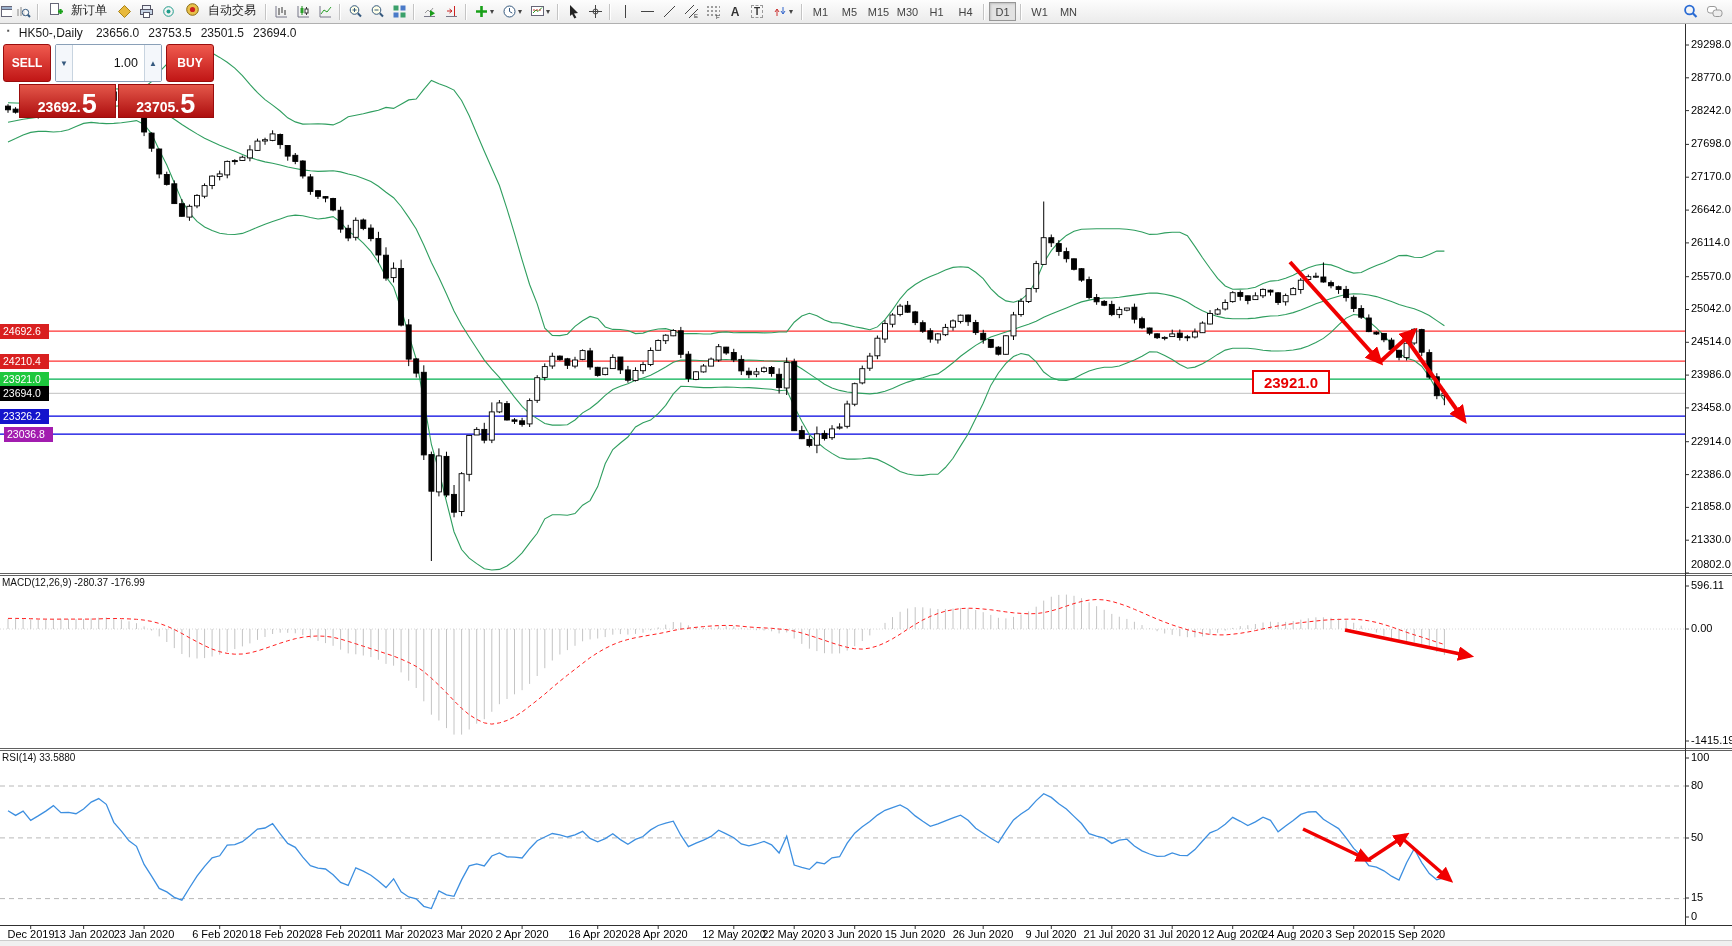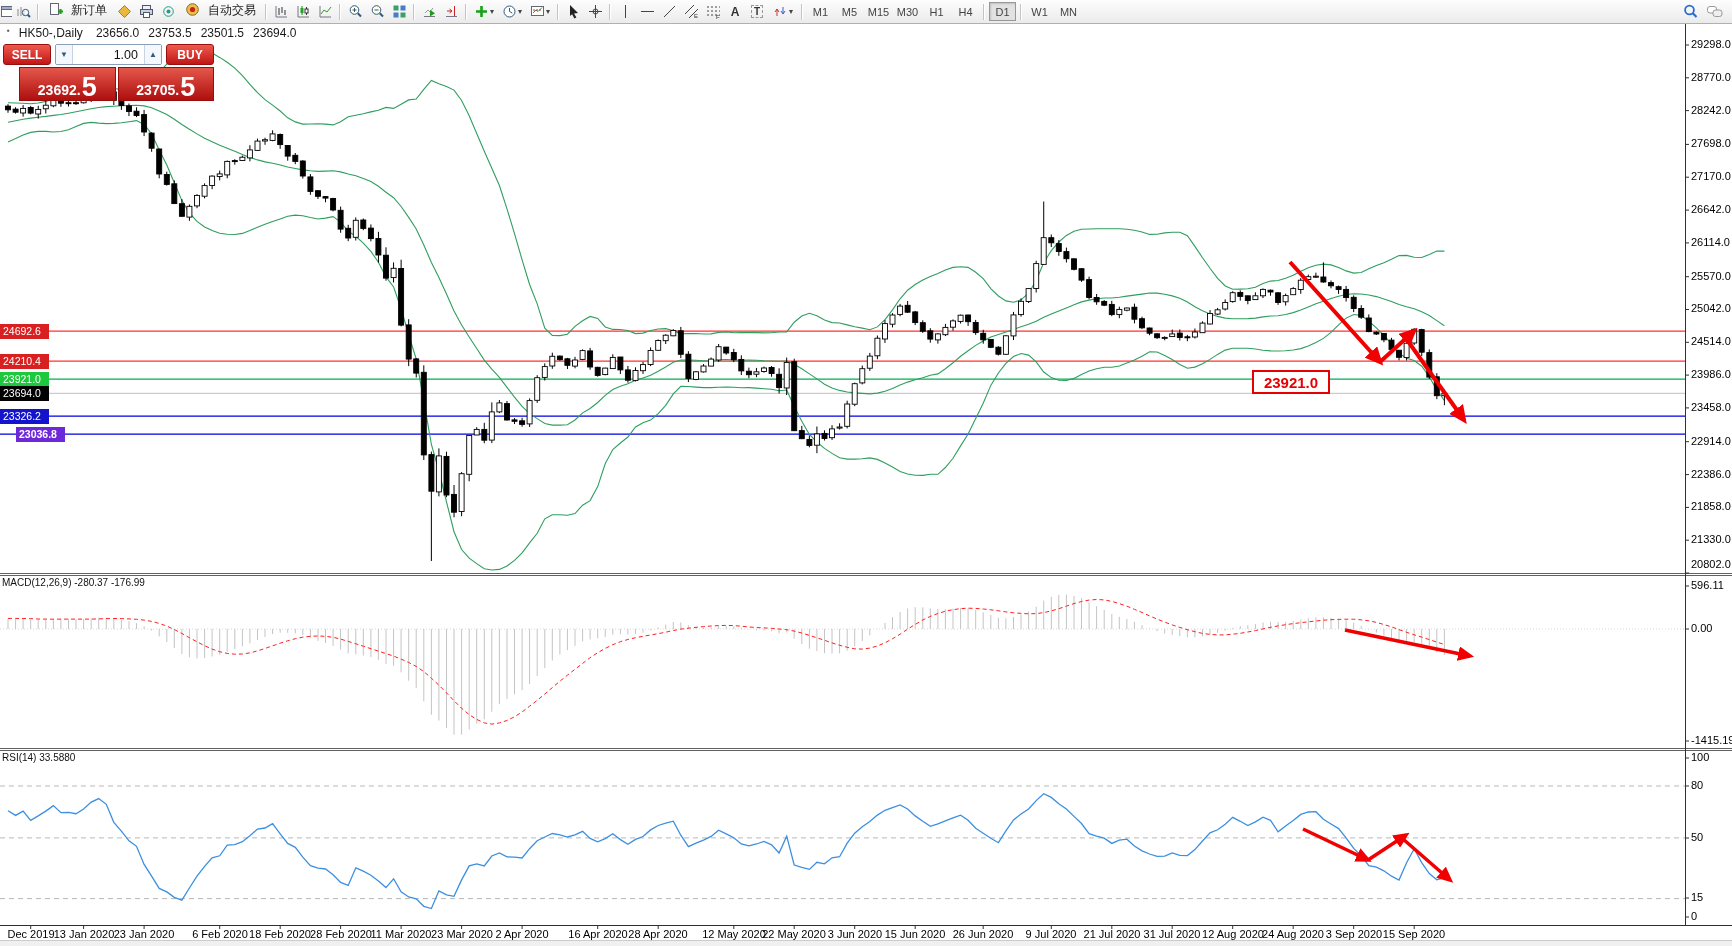--- a/index.html
+++ b/index.html
@@ -27,21 +27,21 @@
 .badge{position:absolute;left:1686px;width:46px;height:15px;line-height:15px;padding-left:3px;
   font-size:10.5px;color:#fff;white-space:nowrap;}
 .datelbl{position:absolute;top:928px;font-size:11px;color:#000;white-space:nowrap;transform:translateX(-50%);}
 #bottom-bar{position:absolute;left:0;top:940px;width:1732px;height:6px;background:#f0f0f0;border-top:1px solid #cccccc;z-index:3;}
 .panelabel{position:absolute;left:2px;font-size:10px;color:#111;z-index:4;}
 #note-box{position:absolute;left:1252px;top:370px;width:74px;height:20px;z-index:4;
   border:2px solid #e80000;background:#fff;color:#e80000;font-size:15px;font-weight:600;
   display:flex;align-items:center;justify-content:center;}
 
 #oneclick{position:absolute;left:3px;top:44px;width:211px;z-index:5;}
-.ocrow1{display:flex;height:21px;gap:4px;}
+.ocrow1{display:flex;height:38px;gap:4px;}
 .btn-trade{flex:0 0 46px;background:linear-gradient(#ef5a4e,#c11616);color:#fff;font-size:12px;font-weight:bold;
   display:flex;align-items:center;justify-content:center;border:1px solid #9a0d0d;border-radius:3px;}
 .vol{flex:1;display:flex;background:#fff;border:1px solid #8aa0b8;border-radius:2px;align-items:stretch;}
 .sp{width:16px;display:flex;align-items:center;justify-content:center;color:#35597e;font-size:8px;background:#f4f7fb;}
 .sp.dn{border-right:1px solid #c8d4e0;} .sp.up{border-left:1px solid #c8d4e0;}
 .volval{flex:1;display:flex;align-items:center;justify-content:flex-end;padding-right:6px;font-size:12.5px;color:#111;}
 .ocrow2{display:flex;gap:2px;margin-top:2px;height:34px;padding-left:16px;}
 .pquote{flex:1;background:linear-gradient(#e4574a,#ae0f0f);border:1px solid #9a0d0d;color:#fff;
   display:flex;align-items:flex-end;justify-content:center;padding-bottom:1px;}
 .pmain{font-size:14px;font-weight:bold;line-height:18px;}
@@ -996,21 +996,21 @@
       <div class="lbl" style="left: 1691px; top: 751px;">100</div>
       <div class="lbl" style="left: 1691px; top: 779px;">80</div>
       <div class="lbl" style="left: 1691px; top: 831px;">50</div>
       <div class="lbl" style="left: 1691px; top: 891px;">15</div>
       <div class="lbl" style="left: 1691px; top: 910px;">0</div>
       <div class="badge" style="left: 0px; top: 324px; background: rgb(217, 32, 32);">24692.6</div>
       <div class="badge" style="left: 0px; top: 354px; background: rgb(217, 32, 32);">24210.4</div>
       <div class="badge" style="left: 0px; top: 372px; background: rgb(30, 200, 62);">23921.0</div>
       <div class="badge" style="left: 0px; top: 386px; background: rgb(0, 0, 0);">23694.0</div>
       <div class="badge" style="left: 0px; top: 409px; background: rgb(20, 20, 204);">23326.2</div>
-      <div class="badge" style="left: 16px; top: 427px; background: #6d28d9; font-weight: bold;">23036.8</div>
+      <div class="badge" style="left: 4px; top: 427px; background: #a21caf;">23036.8</div>
       <div class="datelbl" style="left: 31px; top: 928px;">Dec 2019</div>
       <div class="datelbl" style="left: 84px; top: 928px;">13 Jan 2020</div>
       <div class="datelbl" style="left: 144px; top: 928px;">23 Jan 2020</div>
       <div class="datelbl" style="left: 220px; top: 928px;">6 Feb 2020</div>
       <div class="datelbl" style="left: 280px; top: 928px;">18 Feb 2020</div>
       <div class="datelbl" style="left: 341px; top: 928px;">28 Feb 2020</div>
       <div class="datelbl" style="left: 401px; top: 928px;">11 Mar 2020</div>
       <div class="datelbl" style="left: 462px; top: 928px;">23 Mar 2020</div>
       <div class="datelbl" style="left: 522px; top: 928px;">2 Apr 2020</div>
       <div class="datelbl" style="left: 598px; top: 928px;">16 Apr 2020</div>

